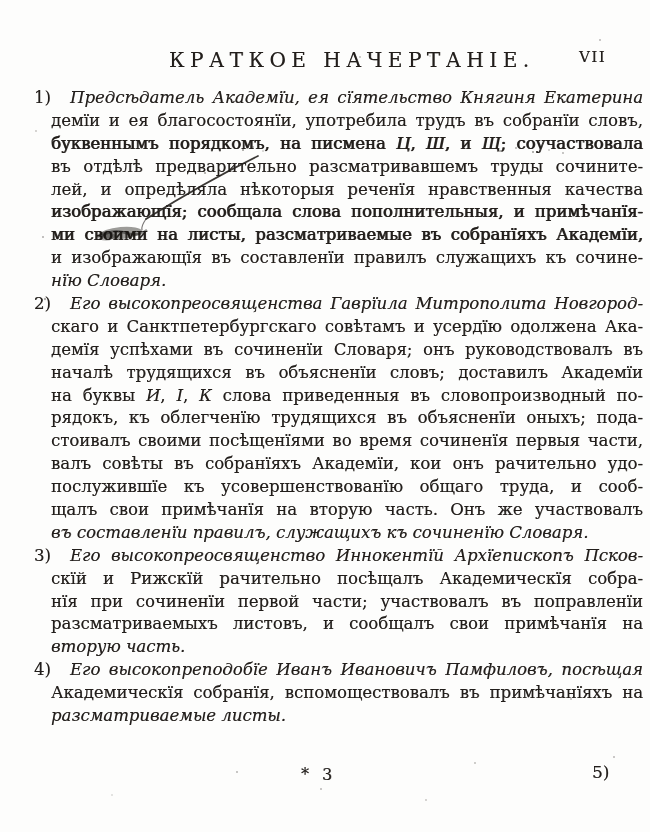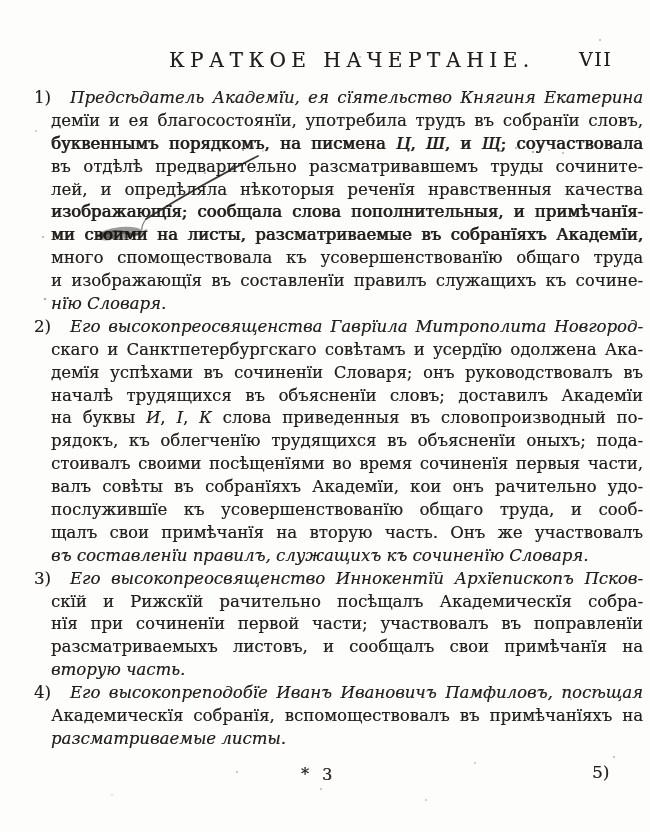--- a/index.html
+++ b/index.html
@@ -12,21 +12,21 @@
     color:#221e1b;
     overflow:hidden;
     text-shadow:0.3px 0 0 rgba(34,30,27,0.55);
   }
   .running-title{
     position:absolute;left:169px;top:48px;
     font-size:20px;letter-spacing:5.5px;white-space:nowrap;
   }
   .page-number{
     position:absolute;left:579px;top:48px;
-    font-size:19px;letter-spacing:1.5px;
+    font-size:15px;letter-spacing:1.5px;
   }
   .text-block{
     position:absolute;left:51px;top:87px;width:592px;
     font-size:16.5px;line-height:22.9px;
   }
   .para{position:relative;}
   .num{
     position:absolute;left:-17px;top:0;width:17px;
     text-align:left;
   }
@@ -68,21 +68,20 @@
   <div class="text-block">
       <div class="para">
         <span class="num">1)</span>
         <div class="line first">Предсѣдатель Академїи, ея сїятельство Княгиня Екатерина</div>
         <div class="line">демїи и ея благосостоянїи, употребила трудъ въ собранїи словъ,</div>
         <div class="line smudge">буквеннымъ порядкомъ, на писмена <i>Ц</i>, <i>Ш</i>, и <i>Щ</i>; соучаствовала</div>
         <div class="line">въ отдѣлѣ предварительно разсматривавшемъ труды сочините-</div>
         <div class="line">лей, и опредѣляла нѣкоторыя реченїя нравственныя качества</div>
         <div class="line smudge">изображающїя; сообщала слова пополнительныя, и примѣчанїя-</div>
         <div class="line smudge">ми своими на листы, разсматриваемые въ собранїяхъ Академїи,</div>
-        <div class="line">много спомоществовала къ усовершенствованїю общаго труда</div>
         <div class="line">и изображающїя въ составленїи правилъ служащихъ къ сочине-</div>
         <div class="line last">нїю Словаря.</div>
       </div>
       <div class="para">
         <span class="num">2)</span>
         <div class="line first">Его высокопреосвященства Гаврїила Митрополита Новгород-</div>
         <div class="line">скаго и Санктпетербургскаго совѣтамъ и усердїю одолжена Ака-</div>
         <div class="line">демїя успѣхами въ сочиненїи Словаря; онъ руководствовалъ въ</div>
         <div class="line">началѣ трудящихся въ объясненїи словъ; доставилъ Академїи</div>
         <div class="line">на буквы <i>И</i>, <i>І</i>, <i>К</i> слова приведенныя въ словопроизводный по-</div>

